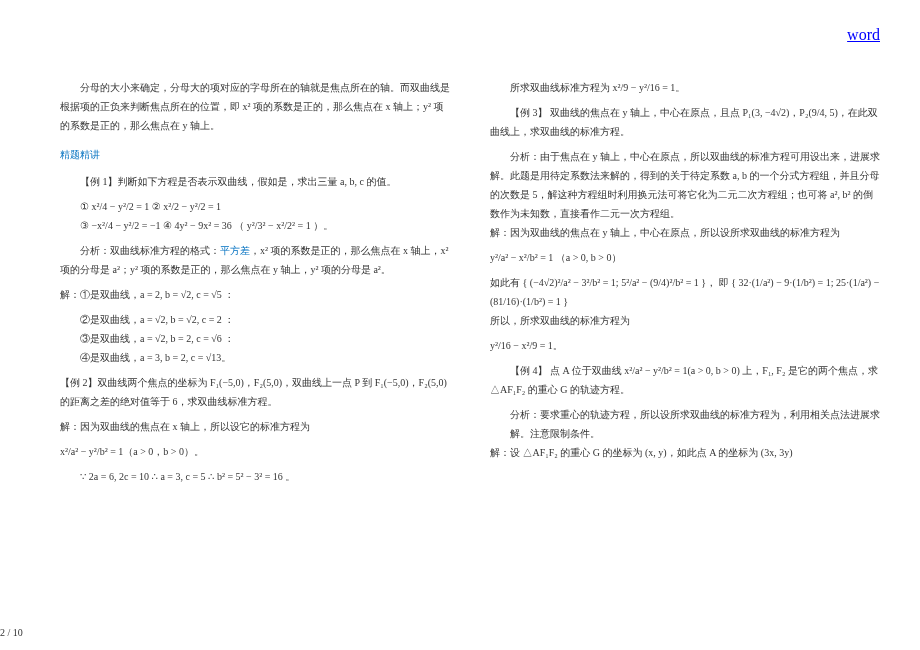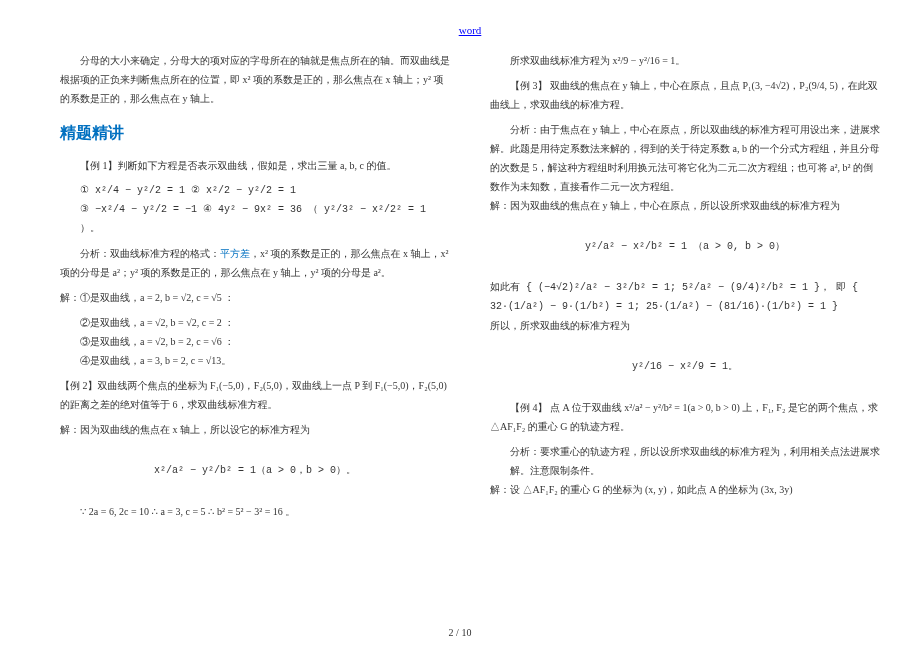--- a/index.html
+++ b/index.html
@@ -1,27 +1,27 @@
 <!DOCTYPE html>
 <html><head>
 <meta charset="utf-8">
 <style>
 body{margin:0;background:#fff;font-family:"Microsoft YaHei",serif;font-size:10px;color:#333;line-height:1.9}
 .page{width:920px;height:650px;padding:20px 40px 10px 60px;box-sizing:border-box;position:relative}
-.header{text-align:center;color:#0000ff;text-decoration:underline;font-size:11px;margin-bottom:10px}
+.header{text-align:right;color:#0000ff;text-decoration:underline;font-size:16px;margin-bottom:28px}
 .cols{display:flex;gap:40px}
 .col{flex:1}
 .indent{text-indent:2em}
-h2{color:#0070c0;font-size:16px;font-weight:bold;margin:10px 0 8px 0}
+h2{color:#0070c0;font-size:10px;font-weight:normal;margin:10px 0 8px 0}
 .blue{color:#0070c0}
-.eq{font-family:Liberation Mono, monospace}
+.eq{font-family:Liberation Serif, serif}
 .ex{margin:6px 0}
 .sub{margin-left:2em}
-.center{text-align:center;margin:22px 0}
-.footer{position:absolute;bottom:8px;left:0;right:0;text-align:center;font-size:10px}
+.center{margin:6px 0}
+.footer{position:absolute;bottom:8px;left:0;right:0;text-align:left;font-size:10px}
 </style>
 </head>
 <body>
 
 <div class="page">
 <div class="header">word</div>
 <div class="cols">
 
 <div class="col">
 <div class="indent">分母的大小来确定，分母大的项对应的字母所在的轴就是焦点所在的轴。而双曲线是根据项的正负来判断焦点所在的位置，即 x² 项的系数是正的，那么焦点在 x 轴上；y² 项的系数是正的，那么焦点在 y 轴上。</div>

